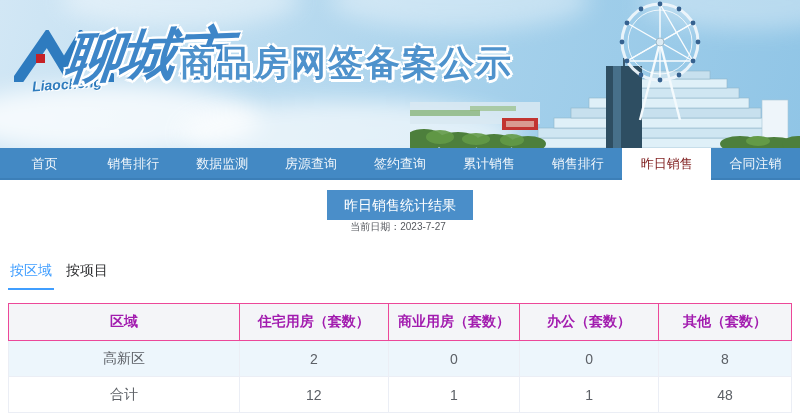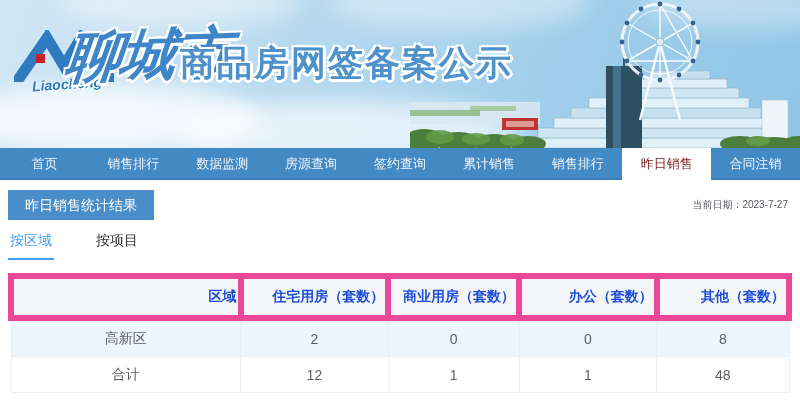--- a/index.html
+++ b/index.html
@@ -31,33 +31,33 @@
 
   
   .main-nav{display:flex;width:800px;height:32px;background:#4389c4;
     box-shadow:inset 0 -2px 0 rgba(20,60,100,.12);}
   .nav-item{flex:1;line-height:32px;text-align:center;font-size:13px;color:#f0f6fb;
     text-decoration:none;cursor:pointer;white-space:nowrap;}
   .nav-item.active{background:#ffffff;color:#7f1d1d;}
 
   
   .content{padding:0 8px;}
-  .content-head{display:flex;justify-content:space-between;align-items:center;margin-top:10px;}
+  .content-head{display:flex;justify-content:space-between;align-items:center;margin-top:10px;flex-direction:column;}
   .section-badge{display:inline-block;height:30px;line-height:30px;padding:0 17px;
     background:#4a8ec9;color:#fff;font-size:14px;}
   .current-date{font-size:10px;color:#55585e;padding-right:4px;}
 
-  .tabs{display:flex;gap:40px;margin-top:8px;}
+  .tabs{display:flex;gap:10px;margin-top:24px;}
   .tab{font-size:14px;color:#303133;padding:4px 2px 8px;cursor:pointer;border-bottom:2px solid transparent;}
   .tab.active{color:#409eff;border-bottom-color:#409eff;}
 
   table.sales{width:100%;margin-top:13px;border-collapse:collapse;font-size:14px;
     border:1px solid #ebeef5;}
-  table.sales th{background:#f4f5f8;color:#1d4ed8;font-weight:600;
-    border:6px solid #ec4899;height:34px;text-align:right;}
+  table.sales th{background:#f4f5f8;color:#a21caf;font-weight:600;
+    border:1px solid #ec4899;height:34px;text-align:center;}
   table.sales td{color:#5c6066;border:1px solid #ebeef5;height:33px;text-align:center;background:#fff;}
   table.sales tr.stripe td{background:#edf6fc;}
 </style>
 </head>
 <body>
 
 <div class="page">
 
   <header class="masthead">
     <div class="cloud c1"></div>

